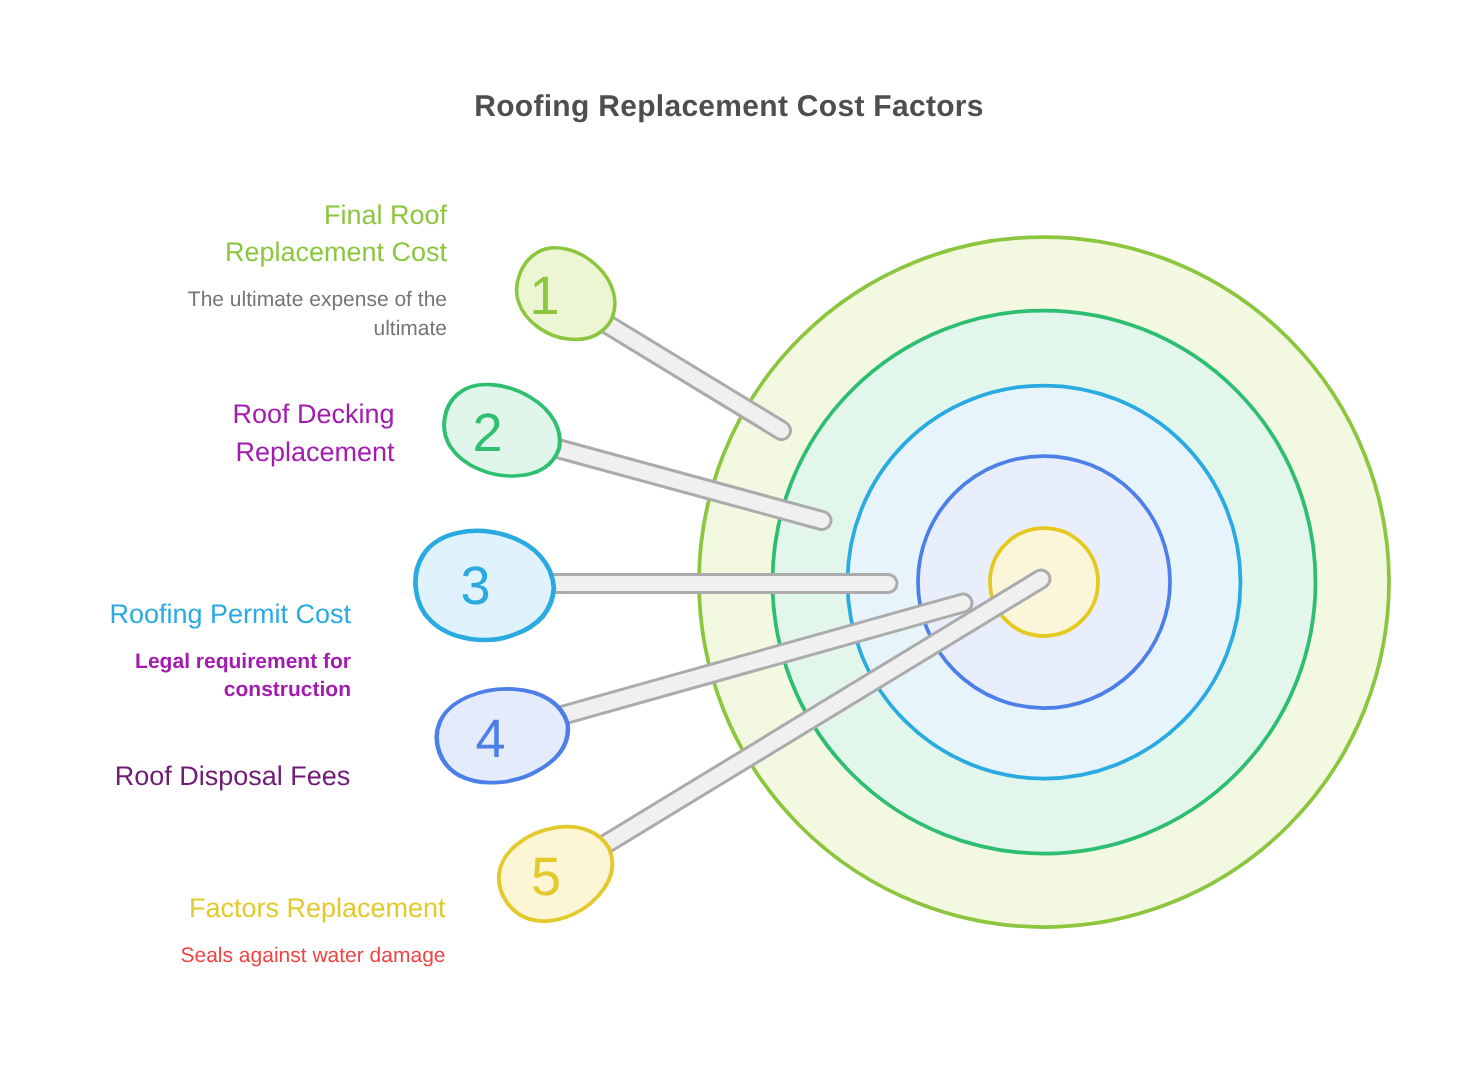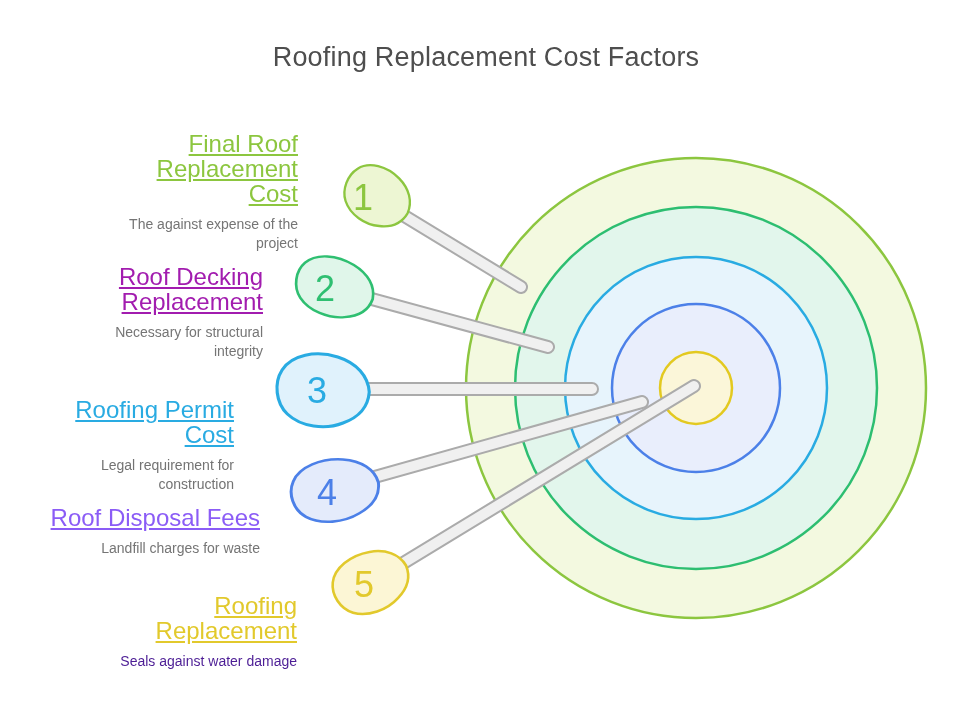--- a/index.html
+++ b/index.html
@@ -5,29 +5,29 @@
   html,body { margin:0; padding:0; background:#ffffff; }
   .stage {
     position:relative;
     width:972px; height:726px;
     background:#ffffff;
     font-family:"Liberation Sans", sans-serif;
     overflow:hidden;
   }
   .title {
     position:absolute;
-    top:42px; left:0; width:100%;
+    top:60px; left:0; width:100%;
     text-align:center;
-    font-size:27px;
-    font-weight:normal;
+    font-size:20px;
+    font-weight:bold;
     letter-spacing:0.2px;
   }
   .diagram-svg { position:absolute; top:0; left:0; }
   .label { position:absolute; text-align:right; }
-  .label .heading { font-size:24px; line-height:25px; font-weight:500;text-decoration:underline; }
+  .label .heading { font-size:18px; line-height:25px; font-weight:500; }
   .label .desc { font-size:14px; line-height:19px; margin-top:9px; }
   .f1 { top:131px; right:674px; width:190px; }
   .f2 { top:264px; right:709px; width:170px; }
   .f3 { top:397px; right:738px; width:200px; }
   .f4 { top:505px; right:712px; width:210px; }
   .f5 { top:593px; right:675px; width:215px; }
   .ring { stroke-width:2.5; }
   .conn-base { stroke-width:14; stroke-linecap:round; }
   .conn-top  { stroke-width:10; stroke-linecap:round; }
   .blob { stroke-width:3; stroke-linejoin:round; }
@@ -95,36 +95,34 @@
     </g>
 
     <g>
       <path class="blob" transform="translate(370,582) rotate(-27) scale(0.88,0.82)" d="M 45 2 C 44 -14 33 -27 15 -33 C -6 -40 -29 -35 -38 -20 C -46 -7 -44 13 -33 24 C -20 37 3 40 20 33 C 36 27 44 16 45 2 Z" fill="#FCF6D5" stroke="#E2C92C"></path>
       <text class="blob-num" x="364" y="584" dy="0.35em" fill="#E2C92C">5</text>
     </g>
   </svg>
 
   <div class="label f1">
     <div class="heading" style="color: rgb(140, 198, 63);">Final Roof Replacement Cost</div>
-    <div class="desc" style="color: rgb(117, 117, 117);">The against expense of the project</div>
+    <div class="desc" style="color: rgb(117, 117, 117);">The ultimate expense of the ultimate</div>
   </div>
 
   <div class="label f2">
     <div class="heading" style="color: #a21caf;">Roof Decking Replacement</div>
-    <div class="desc" style="color: rgb(117, 117, 117);">Necessary for structural integrity</div>
   </div>
 
   <div class="label f3">
     <div class="heading" style="color: rgb(41, 171, 226);">Roofing Permit Cost</div>
-    <div class="desc" style="color: #737373;">Legal requirement for construction</div>
+    <div class="desc" style="color: #a21caf; font-weight: bold;">Legal requirement for construction</div>
   </div>
 
   <div class="label f4">
-    <div class="heading" style="color: #8b5cf6;">Roof Disposal Fees</div>
-    <div class="desc" style="color: rgb(117, 117, 117);">Landfill charges for waste</div>
+    <div class="heading" style="color: #701a75; text-align: center;">Roof Disposal Fees</div>
   </div>
 
   <div class="label f5">
-    <div class="heading" style="color: rgb(226, 201, 44);">Roofing Replacement</div>
-    <div class="desc" style="color: #4c1d95;">Seals against water damage</div>
+    <div class="heading" style="color: rgb(226, 201, 44);">Factors Replacement</div>
+    <div class="desc" style="color: #ef4444;">Seals against water damage</div>
   </div>
 
 </div>
 
 </body></html>

